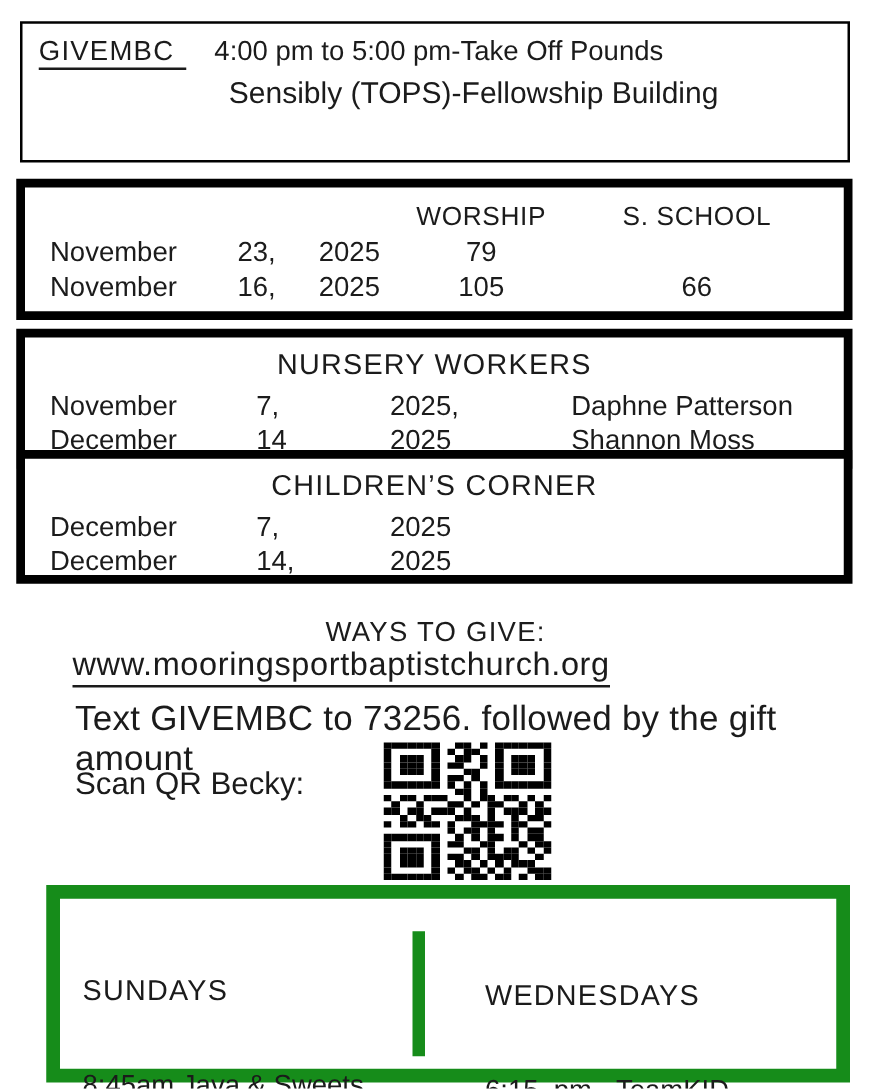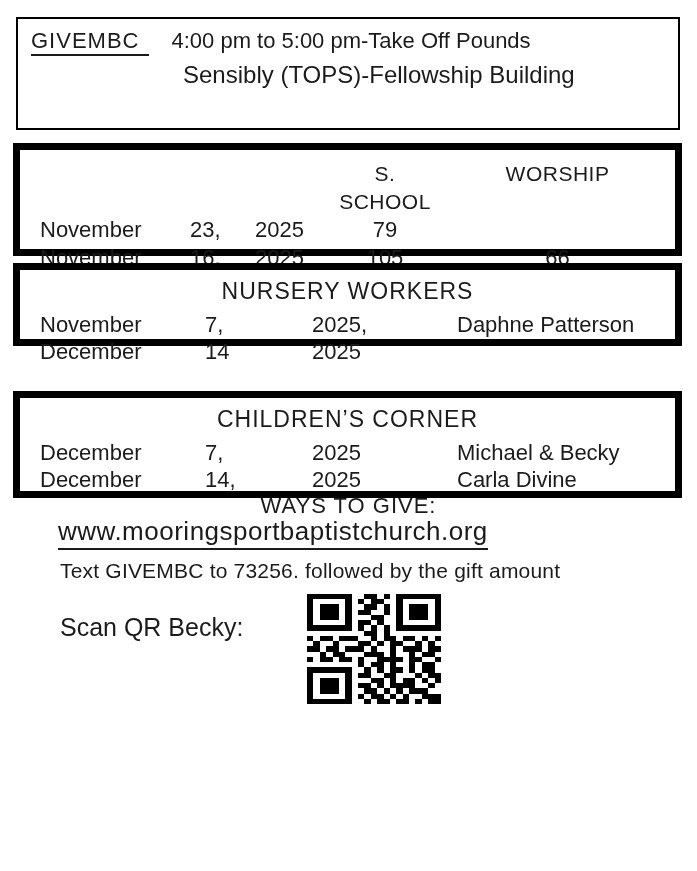--- a/index.html
+++ b/index.html
@@ -30,22 +30,22 @@
     letter-spacing:1px; padding-right:10px; margin-right:22px;
   }
   .ann-line2 { margin-top:5px; padding-left:165px; font-size:24px; }
 
   
   .thick-box {
     position:absolute; left:13px; width:669px;
     border:7px solid #000; background:#fff;
   }
   .att-box { top:143px; height:113px; }
-  .nur-box { top:263px; height:83px; }
-  .chi-box { top:391px; height:107px; }
+  .nur-box { top:263px; height:112px; }
+  .chi-box { top:360px; height:107px; }
 
   .att-grid {
     display:grid; grid-template-columns:150px 65px 75px 110px 1fr;
     padding-left:20px; font-size:22px; line-height:28px;
   }
   .att-header { margin-top:10px; font-size:21px; letter-spacing:0.5px; }
   .att-header .num { text-align:center; }
   .att-grid .num { text-align:center; }
 
   .box-title {
@@ -63,21 +63,21 @@
     text-align:center; font-size:22px; letter-spacing:1px;
   }
   .give-url {
     position:absolute; top:516px; left:58px;
     font-size:26px; letter-spacing:0.5px;
     border-bottom:2px solid #1b1b1b; padding-bottom:1px;
     color:#1b1b1b; text-decoration:none;
   }
   .give-text {
     position:absolute; top:559px; left:60px;
-    font-size:21px; letter-spacing:0.2px;
+    font-size:28px; letter-spacing:0.2px;
   }
   .scan-label { position:absolute; top:613px; left:60px; font-size:25px; }
 
   
   .qr {
     position:absolute; top:594px; left:307px;
     width:134px; height:110px;
     display:grid;
     grid-template-columns:repeat(21,1fr);
     grid-auto-rows:1fr;
@@ -116,22 +116,22 @@
       <span class="ann-day">GIVEMBC</span><span>4:00 pm to 5:00 pm-Take Off Pounds</span>
     </div>
     <div class="ann-line2">Sensibly (TOPS)-Fellowship Building</div>
   </div>
 
   <div class="thick-box att-box">
     <div class="att-grid att-header">
       <div></div>
         <div></div>
         <div></div>
+      <div class="num">WORSHIP</div>
       <div class="num">S. SCHOOL</div>
-      <div class="num">WORSHIP</div>
     </div>
     <div class="att-grid">
       <div>November</div>
       <div>23,</div>
       <div>2025</div>
       <div class="num">79</div>
     </div>
     <div class="att-grid">
       <div>November</div>
       <div>16,</div>
@@ -147,38 +147,37 @@
       <div class="roster-grid">
         <div>November</div>
         <div>7,</div>
         <div>2025,</div>
         <div>Daphne Patterson</div>
       </div>
       <div class="roster-grid">
         <div>December</div>
         <div>14</div>
         <div>2025</div>
+        <div>Shannon Moss</div>
       </div>
     </div>
   </div>
 
   <div class="thick-box chi-box">
     <div class="box-title">CHILDREN’S CORNER</div>
     <div class="roster-rows">
       <div class="roster-grid">
         <div>December</div>
         <div>7,</div>
         <div>2025</div>
-        <div>Michael &amp; Becky</div>
       </div>
       <div class="roster-grid">
         <div>December</div>
         <div>14,</div>
         <div>2025</div>
-        <div>Carla Divine</div>
       </div>
     </div>
   </div>
 
   <div class="ways-heading">WAYS TO GIVE:</div>
   <a class="give-url" href="#">www.mooringsportbaptistchurch.org</a>
   <div class="give-text">Text GIVEMBC to 73256. followed by the gift amount</div>
   <div class="scan-label">Scan QR Becky:</div>
   <div class="qr">
       <div class="qm" style="background: rgb(0, 0, 0);"></div>
@@ -617,14 +616,31 @@
       <div></div>
       <div class="qm" style="background: rgb(0, 0, 0);"></div>
       <div class="qm" style="background: rgb(0, 0, 0);"></div>
       <div></div>
       <div class="qm" style="background: rgb(0, 0, 0);"></div>
       <div></div>
       <div class="qm" style="background: rgb(0, 0, 0);"></div>
       <div class="qm" style="background: rgb(0, 0, 0);"></div>
     </div>
 
+  <div class="sched-box" style="border-color: rgb(22, 140, 26);">
+    <div class="sched-col-left">
+      <div class="sched-title">SUNDAYS</div>
+      <div>8:45am Java &amp; Sweets</div>
+      
+      
+      
+    </div>
+    <div class="sched-divider" style="background: rgb(22, 140, 26);"></div>
+    <div class="sched-col-right">
+      <div class="sched-title">WEDNESDAYS</div>
+      <div>6:15  pm - TeamKID</div>
+      
+      
+      
+    </div>
+  </div>
 
 </div>
 
 </body></html>

